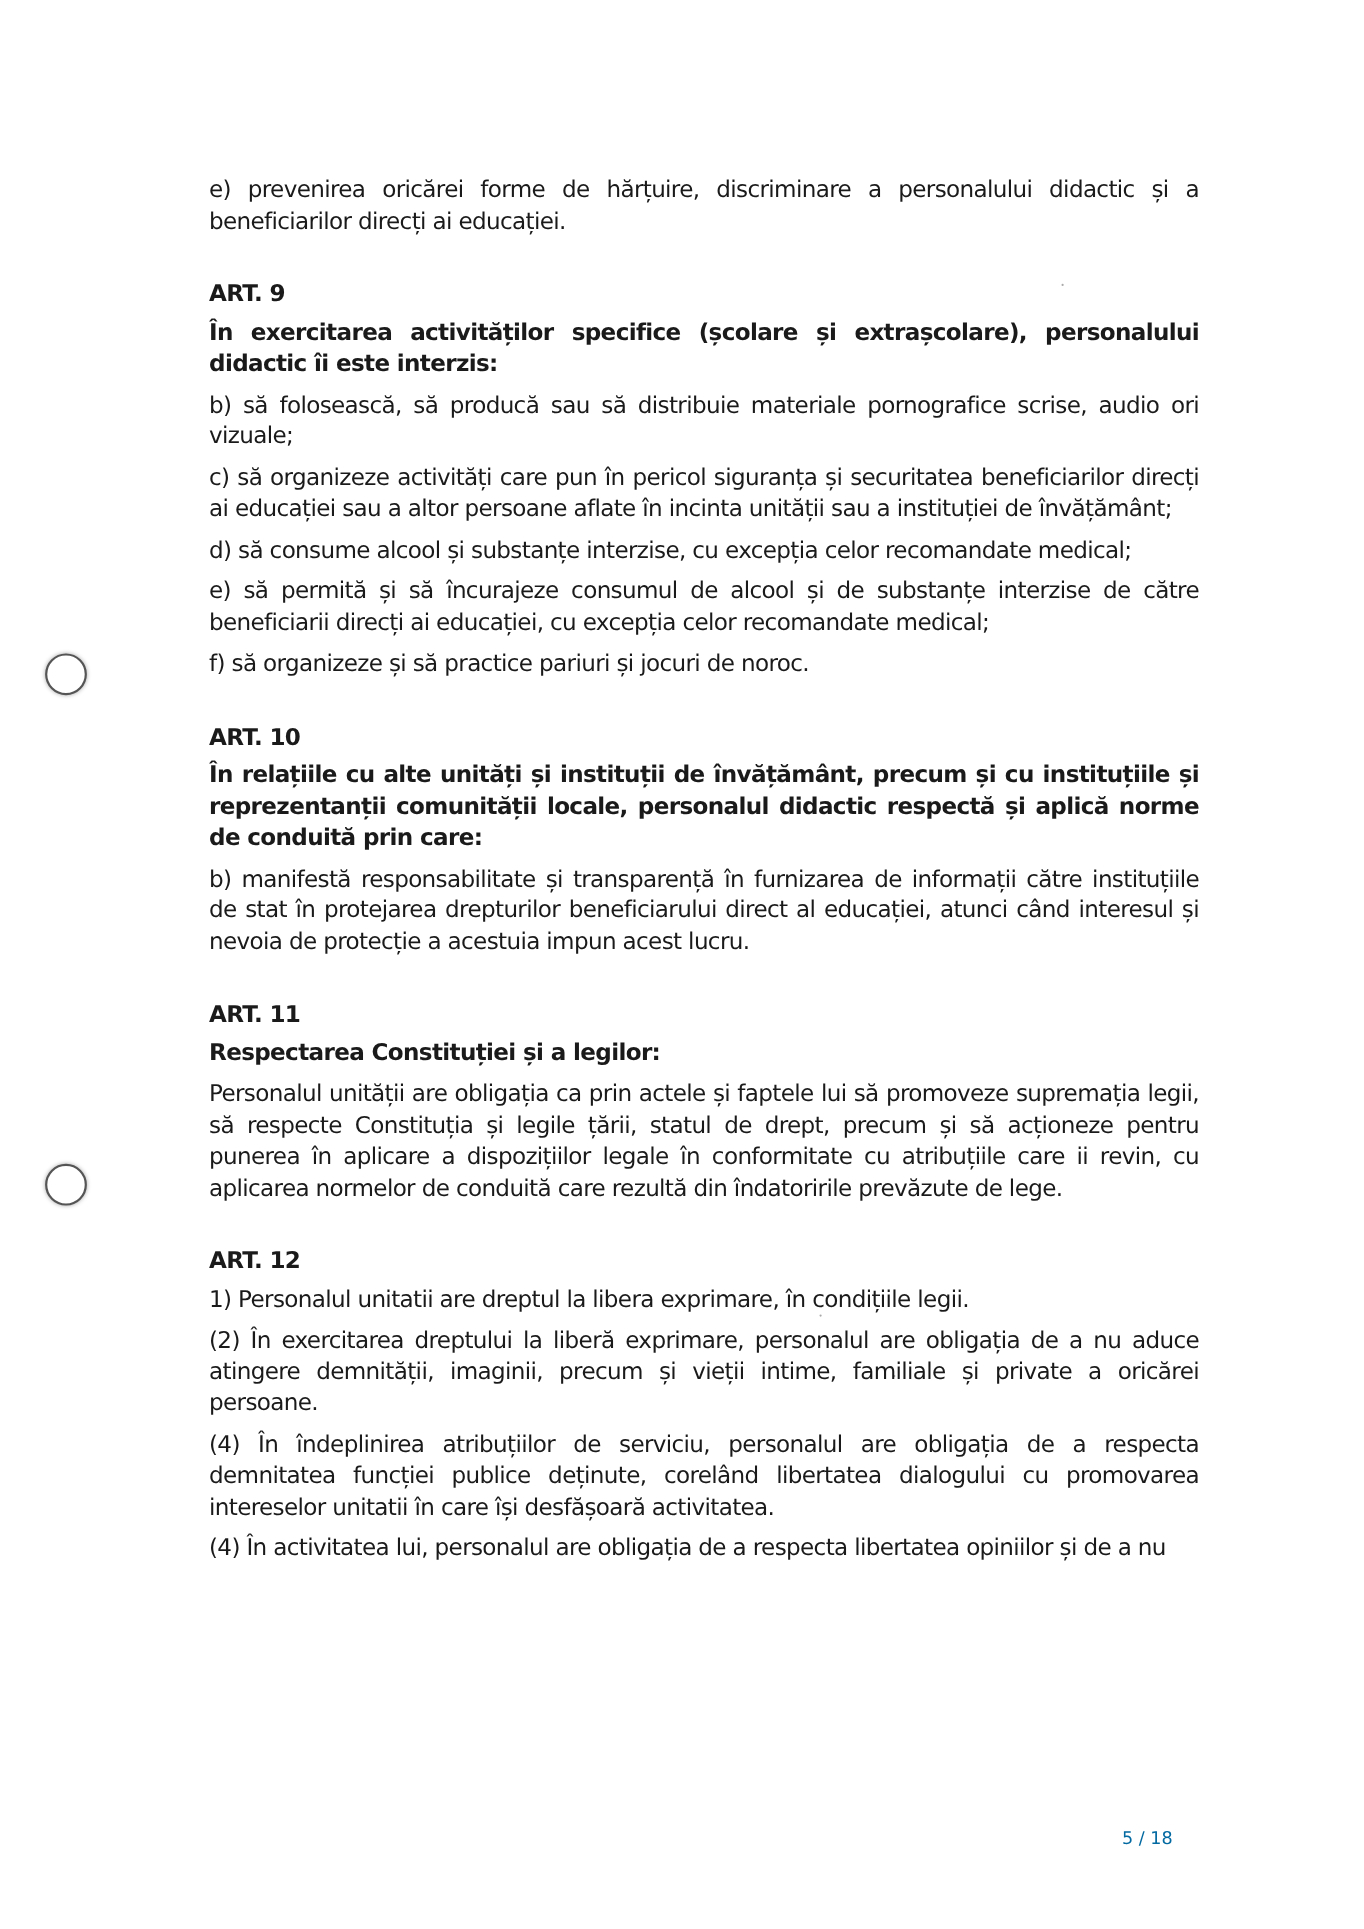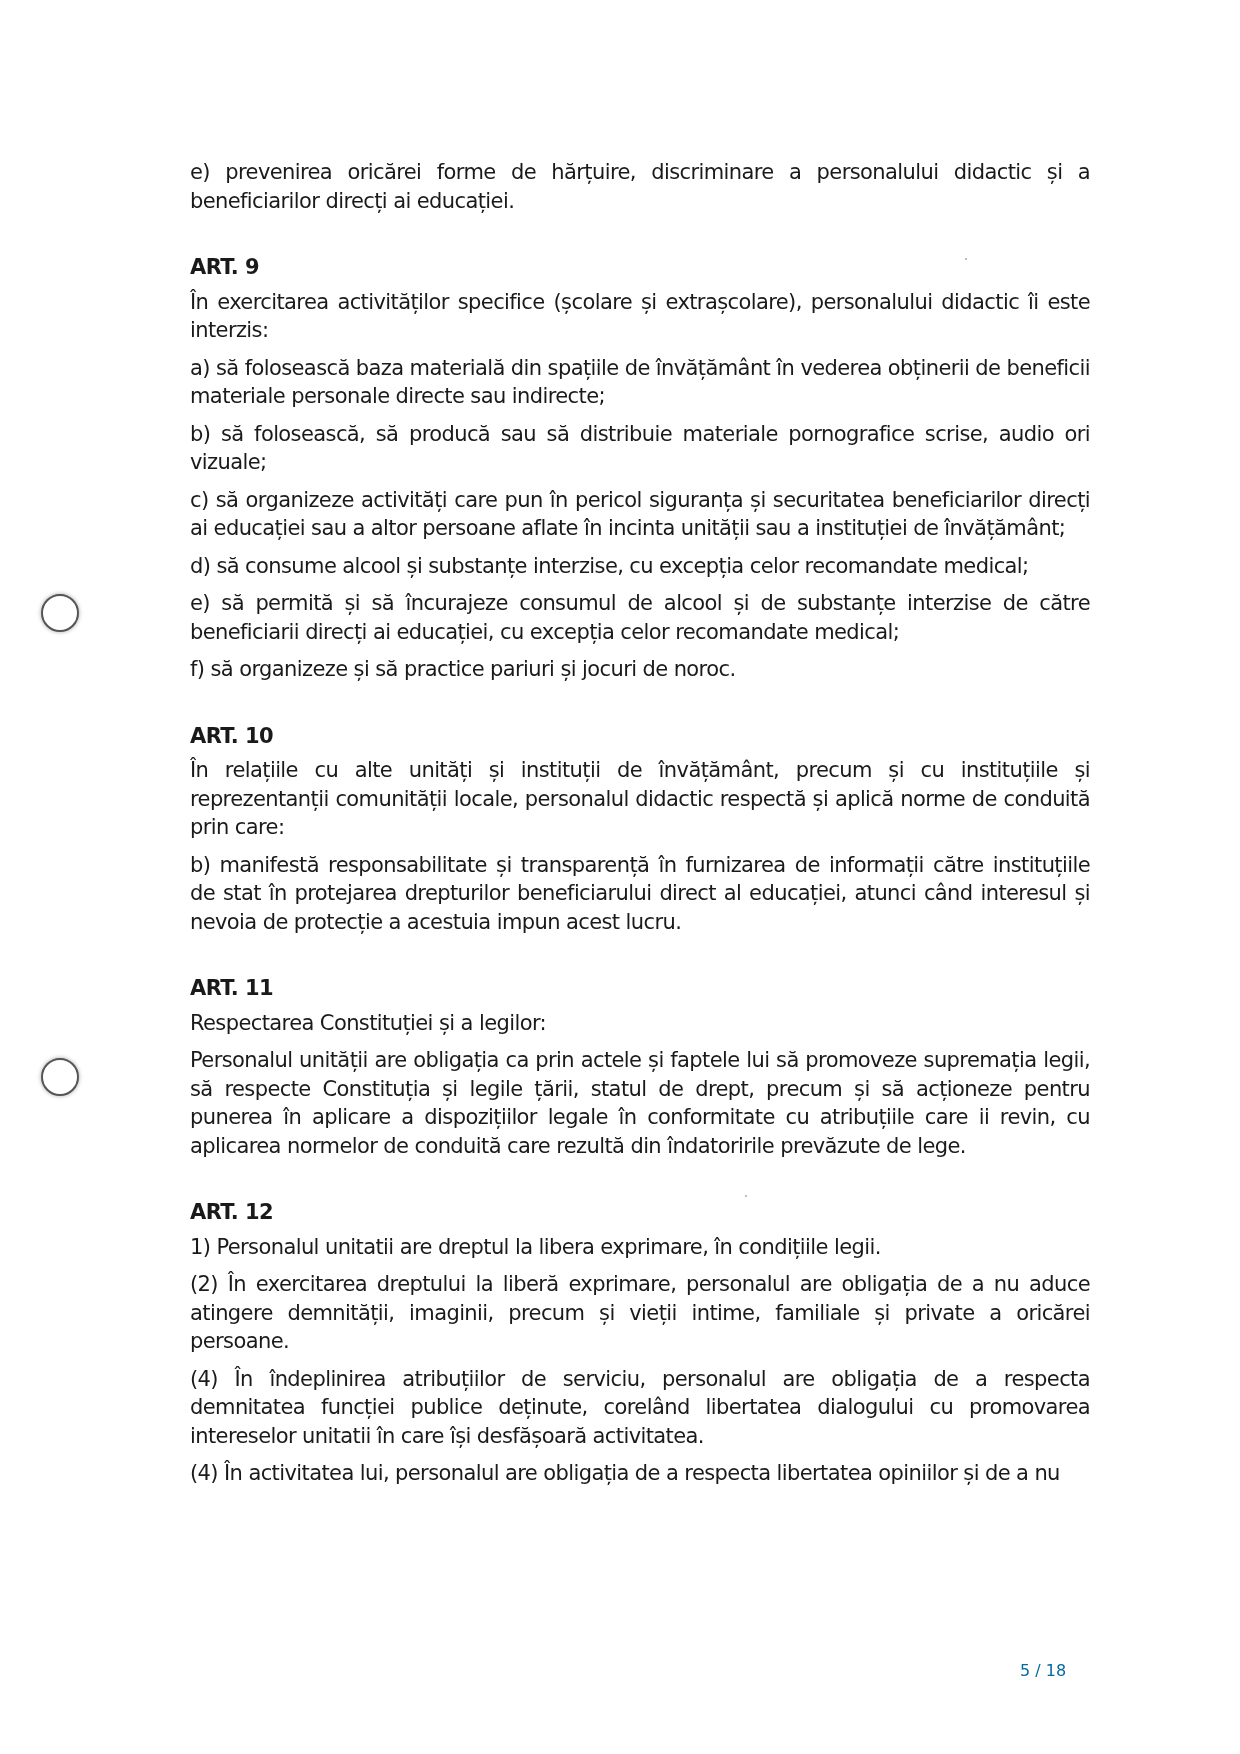--- a/index.html
+++ b/index.html
@@ -3,21 +3,21 @@
 <meta charset="utf-8">
 <style>
   html, body { margin: 0; padding: 0; background: #ffffff; }
   body { width: 1240px; height: 1754px; position: relative; overflow: hidden;
          font-family: "DejaVu Sans", sans-serif; color: #1a1a1a; }
   .page { position: absolute; left: 10px; top: 0; width: 1240px; height: 1431px; background: #fff; }
   .content { position: absolute; left: 180px; top: 158px; width: 900px;
              font-size: 21px; line-height: 28.5px; letter-spacing: -0.6px; }
   .p { text-align: justify; margin: 0 0 9px 0; }
   .art { font-weight: bold; margin: 38px 0 6px 0; font-size: 21px; }
-  .heading { font-weight: normal; margin: 0 0 9px 0; text-align: justify; }
+  .heading { font-weight: bold; margin: 0 0 9px 0; text-align: justify; }
   .hole { position: absolute; width: 34px; height: 34px; border-radius: 50%;
           border: 2px solid #555; box-shadow: 0 0 4px rgba(0,0,0,0.35); background: #fff; }
   .pagenum { position: absolute; left: 1010px; top: 1661px; font-size: 16px; color: #0369a1; }
   .speck { position: absolute; width: 2px; height: 2px; background: #aaa; border-radius: 50%; }
 </style>
 </head>
 <body>
 
 <div class="page">
   <div class="hole" style="left:31px; top:594px;"></div>
@@ -25,21 +25,20 @@
   <div class="speck" style="left:955px; top:258px;"></div>
   <div class="speck" style="left:735px; top:1195px;"></div>
   <div class="speck" style="left:802px; top:1250px;"></div>
 
   <div class="content">
     <p class="p">e) prevenirea oricărei forme de hărțuire, discriminare a personalului didactic și a beneficiarilor direcți ai educației.</p>
 
     <section>
       <div class="art">ART. 9</div>
       <div class="heading">În exercitarea activităților specifice (școlare și extrașcolare), personalului didactic îi este interzis:</div>
-      <p class="p">a) să folosească baza materială din spațiile de învățământ în vederea obținerii de beneficii materiale personale directe sau indirecte;</p>
       <p class="p">b) să folosească, să producă sau să distribuie materiale pornografice scrise, audio ori vizuale;</p>
       <p class="p">c) să organizeze activități care pun în pericol siguranța și securitatea beneficiarilor direcți ai educației sau a altor persoane aflate în incinta unității sau a instituției de învățământ;</p>
       <p class="p">d) să consume alcool și substanțe interzise, cu excepția celor recomandate medical;</p>
       <p class="p">e) să permită și să încurajeze consumul de alcool și de substanțe interzise de către beneficiarii direcți ai educației, cu excepția celor recomandate medical;</p>
       <p class="p">f) să organizeze și să practice pariuri și jocuri de noroc.</p>
     </section>
 
     <section>
       <div class="art">ART. 10</div>
       <div class="heading">În relațiile cu alte unități și instituții de învățământ, precum și cu instituțiile și reprezentanții comunității locale, personalul didactic respectă și aplică norme de conduită prin care:</div>

